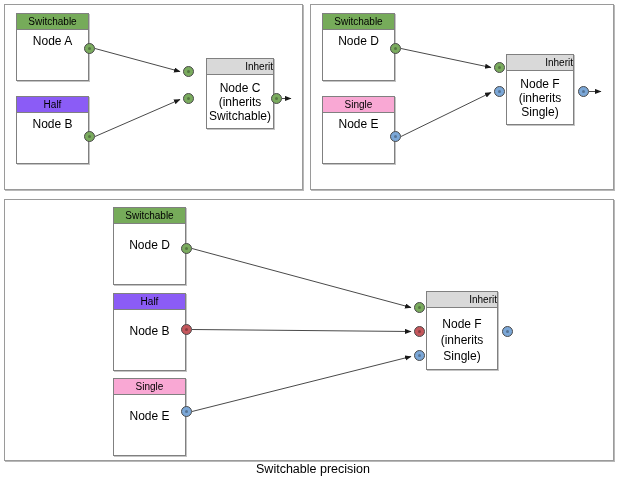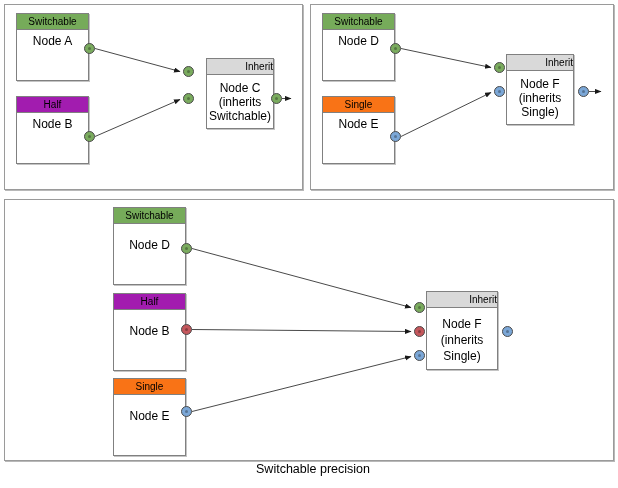--- a/index.html
+++ b/index.html
@@ -38,22 +38,22 @@
   .node-body{
     display:flex;align-items:flex-start;justify-content:center;
     text-align:center;
     font-size:12px;
     line-height:15px;
     padding-top:4px;
     box-sizing:border-box;
     white-space:pre-line;
   }
   .hdr-switchable{background:#76ab5a;}
-  .hdr-half{background:#a21caf;}
-  .hdr-single{background:#f97316;}
+  .hdr-half{background:#8b5cf6;}
+  .hdr-single{background:#f9a8d4;}
   .hdr-inherit{background:#d9d9d9;text-align:right;}
 
   .port{
     position:absolute;
     width:11px;height:11px;border-radius:50%;
     box-sizing:border-box;
     border:1px solid #4a4a4a;
   }
   .port::after{
     content:"";position:absolute;

